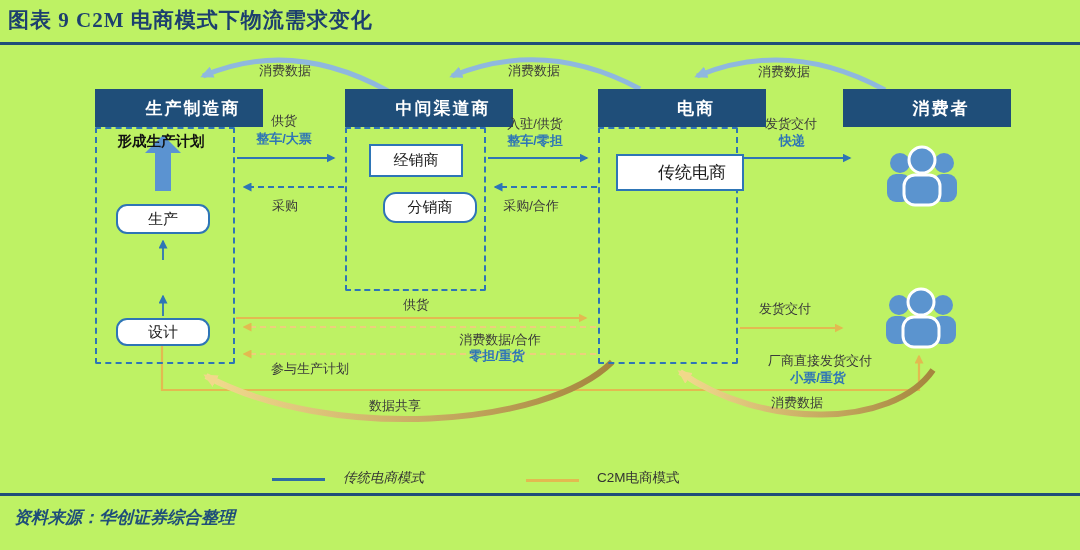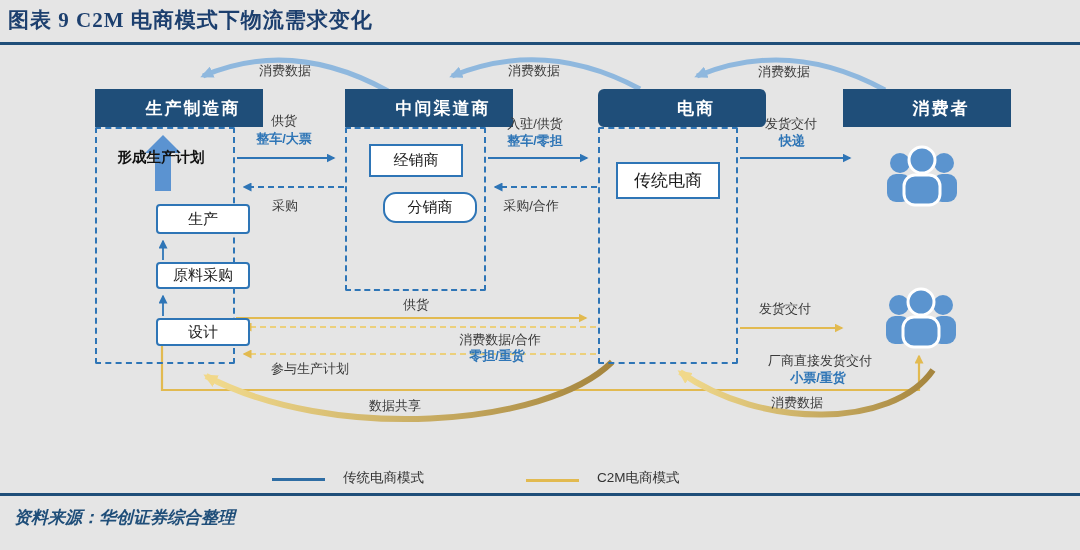--- a/index.html
+++ b/index.html
@@ -1,33 +1,33 @@
 <!DOCTYPE html>
 <html><head>
 <meta charset="utf-8">
 <style>
   html,body{margin:0;padding:0;background:#ffffff;}
-  #stage{position:relative;width:1080px;height:550px;background:#e5e5e5;overflow:hidden;
+  #stage{position:relative;width:1080px;height:550px;background:#bef264;overflow:hidden;
          font-family:"Liberation Sans","DejaVu Sans",sans-serif;}
   
   .fig-title{position:absolute;left:8px;top:6px;font-family:"Liberation Serif","DejaVu Serif",serif;
              font-weight:bold;font-size:21px;color:#1c3f6e;letter-spacing:1px;white-space:nowrap;}
   .title-rule{position:absolute;left:0;top:42px;width:1080px;height:3px;background:#1f4e79;}
   .bottom-rule{position:absolute;left:0;top:493px;width:1080px;height:3px;background:#1f4e79;}
   .source-line{position:absolute;left:14px;top:506px;font-family:"Liberation Serif","DejaVu Serif",serif;
                font-style:italic;font-weight:bold;font-size:17px;color:#1f4e79;white-space:nowrap;}
   
   #wires{position:absolute;left:0;top:0;z-index:1;}
   
   .hdr{position:absolute;z-index:2;background:#1f4e79;color:#fff;font-weight:bold;font-size:17px;
        letter-spacing:2px;display:flex;align-items:center;justify-content:center;padding-left:28px;}
   .dash-box{position:absolute;z-index:2;border:2px dashed #2e75b6;border-radius:2px;background:transparent;}
   .node{position:absolute;z-index:3;background:#fff;border:2px solid #2e75b6;color:#1a1a1a;
         display:flex;align-items:center;justify-content:center;font-size:15px;white-space:nowrap;}
-  .round{border-radius:4px;margin-left:40px;}
+  .round{border-radius:11px;}
   .gold-border{border-color:#d9b24a;}
   .big{font-size:17px;}
   .lbl{position:absolute;z-index:4;font-size:13px;color:#3a3a3a;white-space:nowrap;
        transform:translateX(-50%);line-height:1.1;}
   .em{color:#2e75b6;font-weight:bold;}
   .plan{position:absolute;z-index:3;font-size:14.5px;font-weight:bold;color:#111;white-space:nowrap;
         transform:translateX(-50%);}
   
   .swatch{position:absolute;z-index:2;height:3px;width:53px;}
   .legend-lbl{position:absolute;z-index:2;font-size:13.5px;color:#333;white-space:nowrap;}
@@ -99,36 +99,35 @@
         <rect x="-35" y="-2" width="24" height="28" rx="9"></rect>
       <circle cx="22" cy="-13" r="10"></circle>
         <rect x="11" y="-2" width="24" height="28" rx="9"></rect>
       <circle cx="0" cy="-16" r="13" stroke="#fff" stroke-width="3"></circle>
       <rect x="-18" y="-1" width="36" height="30" rx="11" stroke="#fff" stroke-width="3"></rect>
     </g>
   </svg>
 
   <div class="hdr" style="left:95px;top:89px;width:140px;height:38px;">生产制造商</div>
   <div class="hdr" style="left:345px;top:89px;width:140px;height:38px;">中间渠道商</div>
-  <div class="hdr" style="left:598px;top:89px;width:140px;height:38px;border-radius:6px;">电商</div>
+  <div class="hdr" style="left:598px;top:89px;width:140px;height:38px;">电商</div>
   <div class="hdr" style="left:843px;top:89px;width:140px;height:38px;">消费者</div>
 
   <div class="dash-box" style="left:95px;top:127px;width:136px;height:233px;"></div>
   <div class="dash-box" style="left:345px;top:127px;width:137px;height:160px;"></div>
   <div class="dash-box" style="left:598px;top:127px;width:136px;height:233px;"></div>
 
-  <div class="plan" style="left:161px;top:148px;">形成生产计划</div>
+  <div class="plan" style="left:161px;top:132px;">形成生产计划</div>
   <div class="node round" style="left:116px;top:204px;width:90px;height:26px;">生产</div>
-  <div class="node round" style="left:116px;top:262px;width:90px;height:23px;">原料采购</div>
   <div class="node" style="left:369px;top:144px;width:90px;height:29px;">经销商</div>
 
   <div class="node round" style="left:116px;top:318px;width:90px;height:24px;">设计</div>
   <div class="node" style="left:383px;top:192px;width:90px;height:27px;border-radius:13px;">分销商</div>
 
-  <div class="node big" style="left:616px;top:162px;width:100px;height:33px;">传统电商</div>
+  <div class="node big" style="left:616px;top:154px;width:100px;height:33px;padding-left:24px;">传统电商</div>
 
   <div class="lbl" style="left:285px;top:64px;">消费数据</div>
   <div class="lbl" style="left:534px;top:64px;">消费数据</div>
   <div class="lbl" style="left:784px;top:65px;">消费数据</div>
 
   <div class="lbl" style="left:284px;top:114px;">供货</div>
   <div class="lbl em" style="left:284px;top:132px;">整车/大票</div>
   <div class="lbl" style="left:285px;top:199px;">采购</div>
 
   <div class="lbl" style="left:535px;top:117px;">入驻/供货</div>
@@ -144,19 +143,19 @@
   <div class="lbl" style="left:310px;top:362px;">参与生产计划</div>
 
   <div class="lbl" style="left:785px;top:302px;">发货交付</div>
   <div class="lbl" style="left:820px;top:354px;">厂商直接发货交付</div>
   <div class="lbl em" style="left:818px;top:371px;">小票/重货</div>
 
   <div class="lbl" style="left:395px;top:399px;">数据共享</div>
   <div class="lbl" style="left:797px;top:396px;">消费数据</div>
 
   <div class="swatch" style="left:272px;top:478px;background:#2e6da4;"></div>
-  <div class="legend-lbl" style="left:343px;top:469px;">传统电商模式</div>
+  <div class="legend-lbl" style="left:343px;top:469px;font-style:italic;">传统电商模式</div>
   <div class="swatch" style="left:526px;top:479px;background:#e2ba50;"></div>
   <div class="legend-lbl" style="left:597px;top:469px;">C2M电商模式</div>
 
   <div class="bottom-rule"></div>
   <div class="source-line">资料来源：华创证券综合整理</div>
 </div>
 
 </body></html>

